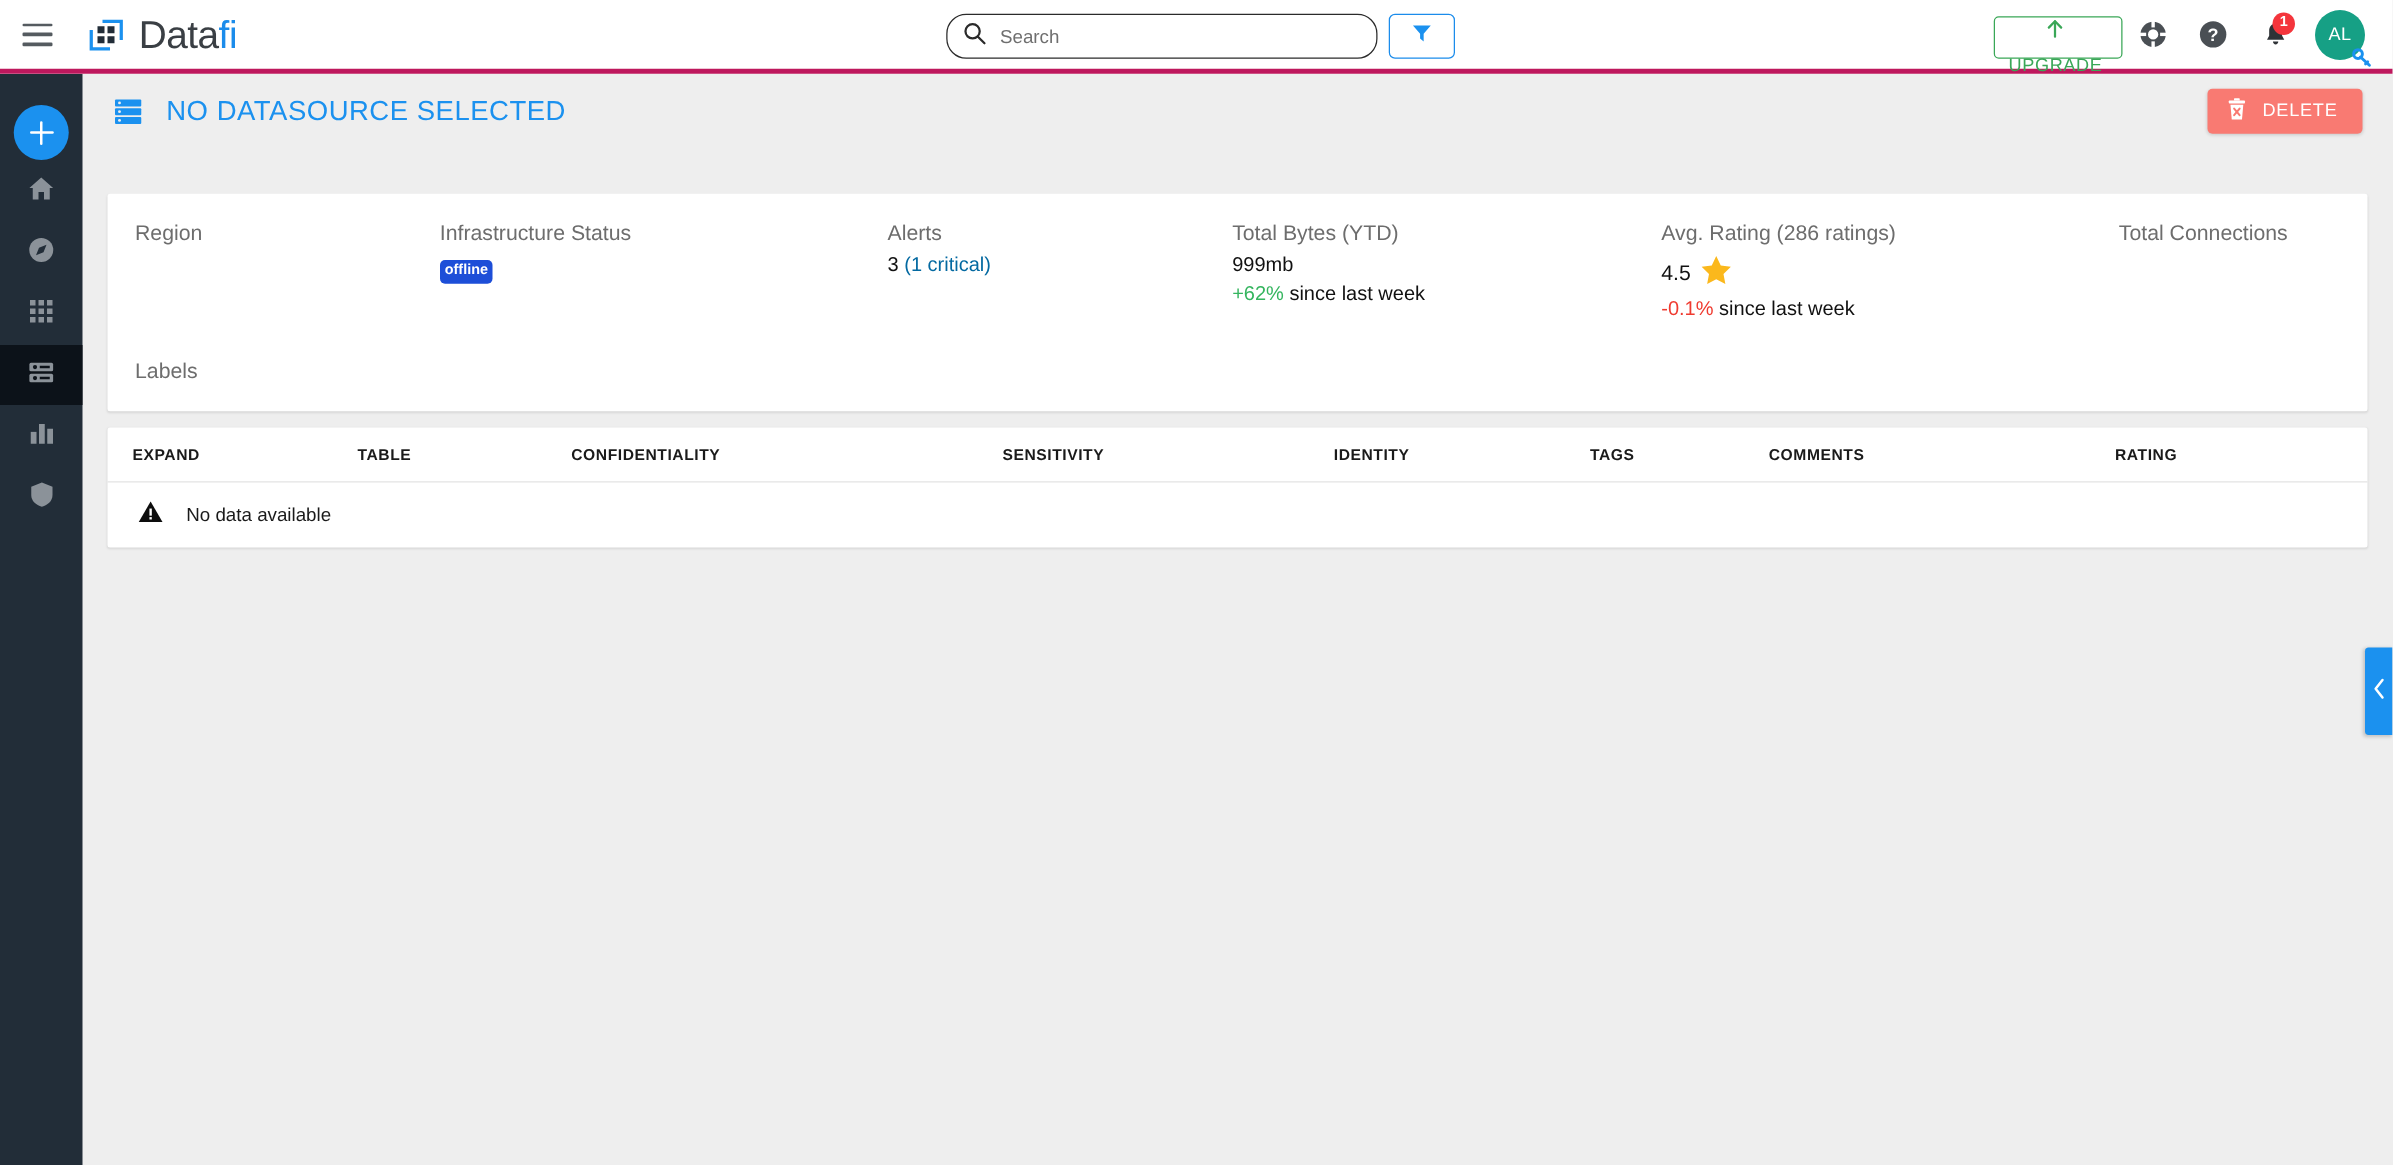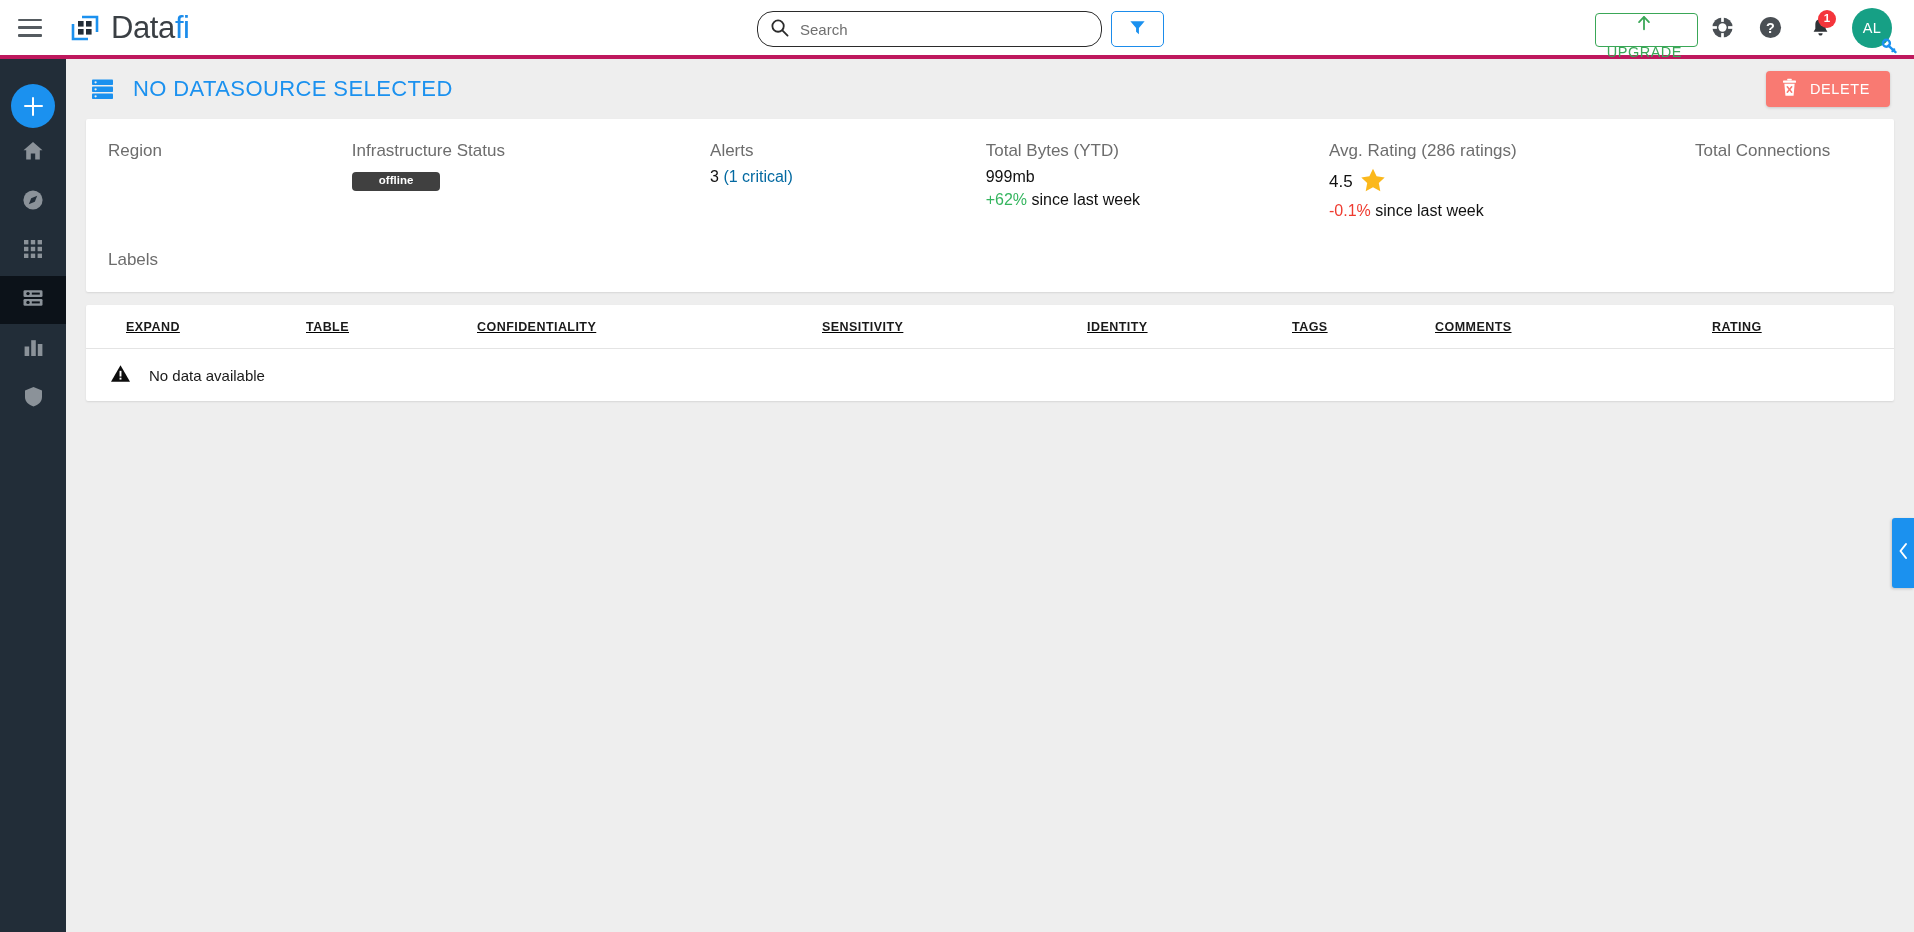--- a/index.html
+++ b/index.html
@@ -227,20 +227,21 @@
   .card {
     background: #fff;
     margin: 0 20px;
     border-radius: 2px;
     box-shadow: 0 1px 2px rgba(0,0,0,0.10);
   }
 
   .metrics {
     display: flex;
     padding: 22px 0 10px 0;
+    margin-top: 36px;
   }
   .metric {
     padding-left: 22px;
   }
   .m-region      { width: 245px; }
   .m-infra       { width: 360px; }
   .m-alerts      { width: 277px; }
   .m-bytes       { width: 345px; }
   .m-rating      { width: 390px; }
   .m-conn        { width: 200px; padding-left: 0; text-align: left; }
@@ -262,26 +263,26 @@
     color: #111;
     margin-top: 5px;
     white-space: nowrap;
   }
   .pos { color: #35b55f; }
   .neg { color: #ef3b30; }
   .crit { color: #0369a1; }
 
   .badge-offline {
     display: inline-block;
-    background: #404040;
+    background: #1d4ed8;
     color: #fff;
     font-size: 11.5px;
     font-weight: 600;
     border-radius: 4px;
-    padding: 3px 27px 4px;
+    padding: 3px 4px 4px;
     margin-top: 11px;
     line-height: 1;
   }
 
   .rating-row { display: flex; align-items: center; gap: 7px; margin-top: 6px; }
   .rating-num { font-size: 17px; color: #111; }
 
   .labels-row {
     padding: 20px 0 22px 22px;
     font-size: 17px;
@@ -292,22 +293,21 @@
     margin: 13px 20px 0;
     background: #fff;
     border-radius: 2px;
     box-shadow: 0 1px 2px rgba(0,0,0,0.10);
   }
   .thead {
     display: flex;
     height: 44px;
     align-items: center;
     border-bottom: 1px solid #e4e4e4;
-    padding-left: 40px;
-    text-decoration: underline;
+    padding-left: 20px;
   }
   .th {
     font-size: 12.5px;
     font-weight: 700;
     color: #1a1a1a;
     letter-spacing: 0.45px;
   }
   .th-expand  { width: 180px; }
   .th-table   { width: 171px; }
   .th-conf    { width: 345px; }

